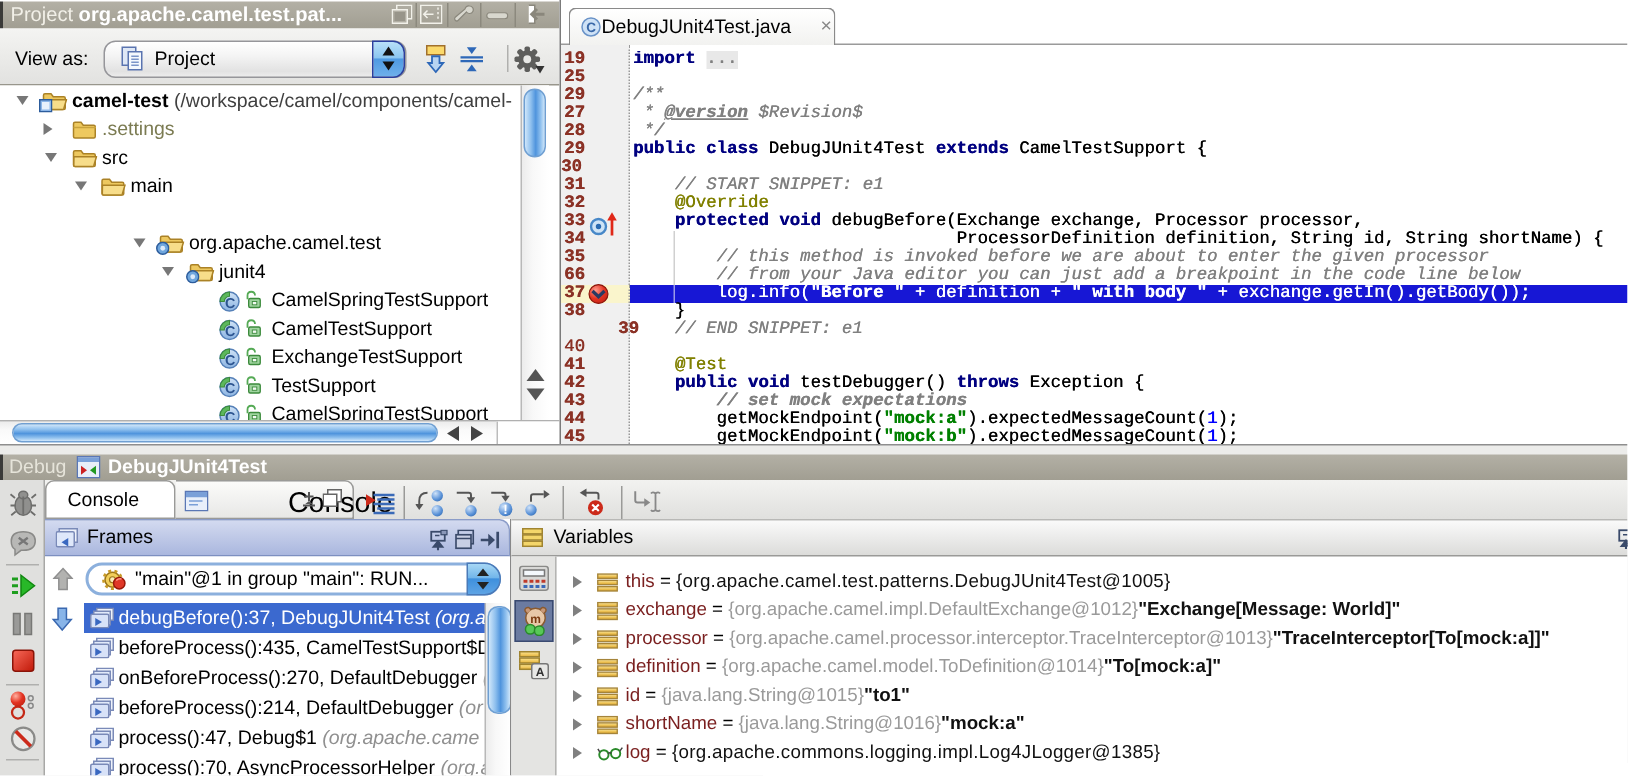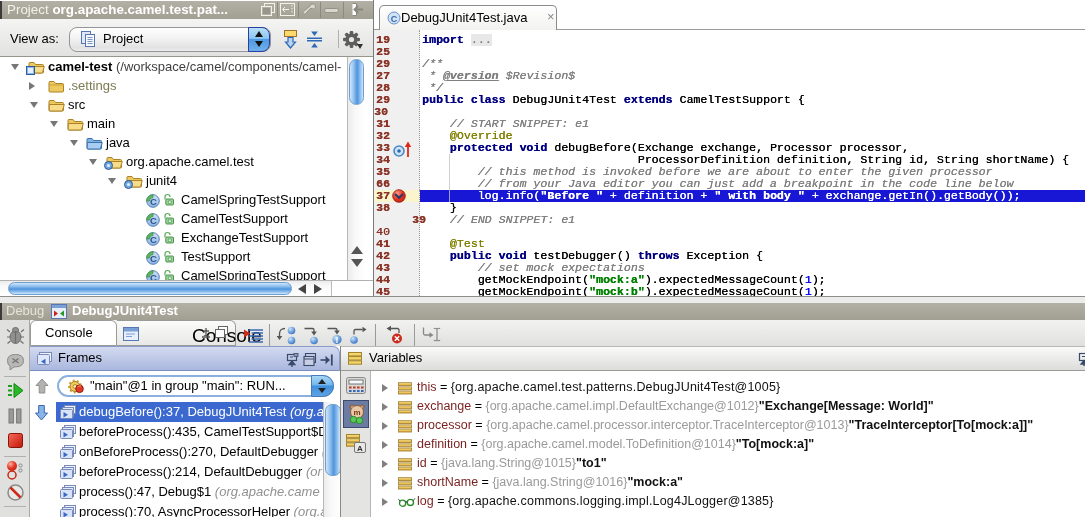--- a/index.html
+++ b/index.html
@@ -146,30 +146,20 @@
       </div>
 <div class="ab" style="left:0;top:58px;width:366px;height:19px;">
         <div class="ab" style="left:50px;top:6px;width:0;height:0;border-left:4.5px solid transparent;border-right:4.5px solid transparent;border-top:6px solid #777;"></div>
         <div class="ab" style="left:67px;top:2px;">
           <svg width="17" height="15" viewBox="0 0 17 15">
             <path d="M1 3.5 Q1 2.5 2 2.5 h4 l1.5 2 h7 q1 0 1 1 V12 q0 1 -1 1 H2 Q1 13 1 12z" fill="#edc85f" stroke="#ab8226" stroke-width="1"></path>
             <path d="M1.3 6.5 h15 l-1.8 6 Q14.3 13 13.5 13 H2 Q1.2 13 1.2 12z" fill="#f7dd8a" stroke="#ab8226" stroke-width="1"></path>
           </svg>
         </div>
         <div class="ab" style="left:87px;top:1px;white-space:nowrap;">main</div>
-      </div>
-<div class="ab" style="left:0;top:77px;width:366px;height:19px;">
-        <div class="ab" style="left:70px;top:6px;width:0;height:0;border-left:4.5px solid transparent;border-right:4.5px solid transparent;border-top:6px solid #777;"></div>
-        <div class="ab" style="left:86px;top:2px;">
-          <svg width="17" height="15" viewBox="0 0 17 15">
-            <path d="M1 3.5 Q1 2.5 2 2.5 h4 l1.5 2 h7 q1 0 1 1 V12 q0 1 -1 1 H2 Q1 13 1 12z" fill="#7fb2e4" stroke="#3c72ab" stroke-width="1"></path>
-            <path d="M1.3 6.5 h15 l-1.8 6 Q14.3 13 13.5 13 H2 Q1.2 13 1.2 12z" fill="#a8cdf0" stroke="#3c72ab" stroke-width="1"></path>
-          </svg>
-        </div>
-        <div class="ab" style="left:106px;top:1px;white-space:nowrap;">java</div>
       </div>
 <div class="ab" style="left:0;top:96px;width:366px;height:19px;">
         <div class="ab" style="left:89px;top:6px;width:0;height:0;border-left:4.5px solid transparent;border-right:4.5px solid transparent;border-top:6px solid #777;"></div>
         <div class="ab" style="left:106px;top:2px;">
           <svg width="17" height="15" viewBox="0 0 17 15">
             <path d="M1 3.5 Q1 2.5 2 2.5 h4 l1.5 2 h7 q1 0 1 1 V12 q0 1 -1 1 H2 Q1 13 1 12z" fill="#edc85f" stroke="#ab8226" stroke-width="1"></path>
             <path d="M1.3 6.5 h15 l-1.8 6 Q14.3 13 13.5 13 H2 Q1.2 13 1.2 12z" fill="#f7dd8a" stroke="#ab8226" stroke-width="1"></path>
           </svg>
           <div class="ab" style="left:-2px;top:6px;">
             <svg width="9" height="9" viewBox="0 0 9 9">
@@ -382,21 +372,21 @@
 <div class="ab mono" style="left:0;top:108px;">    <span class="kw">protected void</span> debugBefore(Exchange exchange, Processor processor,</div>
 <div class="ab mono" style="left:0;top:120px;">                               ProcessorDefinition definition, String id, String shortName) {</div>
 <div class="ab mono" style="left:0;top:132px;"><span class="cm">        // this method is invoked before we are about to enter the given processor</span></div>
 <div class="ab mono" style="left:0;top:144px;"><span class="cm">        // from your Java editor you can just add a breakpoint in the code line below</span></div>
 <div class="ab mono" style="left:0;top:156px;"><span style="color:#fff;">        log.info(<b>"Before "</b> + definition + <b>" with body "</b> + exchange.getIn().getBody());</span></div>
 <div class="ab mono" style="left:0;top:168px;">    }</div>
 <div class="ab mono" style="left:0;top:180px;"><span class="cm">    // END SNIPPET: e1</span></div>
 <div class="ab mono" style="left:0;top:192px;"></div>
 <div class="ab mono" style="left:0;top:204px;">    <span class="an">@Test</span></div>
 <div class="ab mono" style="left:0;top:216px;">    <span class="kw">public void</span> testDebugger() <span class="kw">throws</span> Exception {</div>
-<div class="ab mono" style="left:0;top:228px;"><span class="cm">        // set mock expectations</span></div>
+<div class="ab mono" style="left:0;top:228px;font-weight:bold;"><span class="cm">        // set mock expectations</span></div>
 <div class="ab mono" style="left:0;top:240px;">        getMockEndpoint(<span class="st">"mock:a"</span>).expectedMessageCount(<span class="num">1</span>);</div>
 <div class="ab mono" style="left:0;top:252px;">        getMockEndpoint(<span class="st">"mock:b"</span>).expectedMessageCount(<span class="num">1</span>);</div>
     </div>
   <div class="ab" style="left:0;top:0;width:46px;height:296px;">
       <div class="ab" style="left:19px;top:140px;">
         <svg width="20" height="18" viewBox="0 0 20 18">
       <circle cx="6" cy="11" r="5" fill="#cfe4f6" stroke="#4888c8" stroke-width="1.6"></circle>
       <circle cx="6" cy="11" r="1.8" fill="#2a6ab0"></circle>
       <path d="M15 17 V5" stroke="#e02818" stroke-width="1.8" fill="none"></path>
       <path d="M15 1.5 L11.8 7 h6.4z" fill="#e02818"></path>

